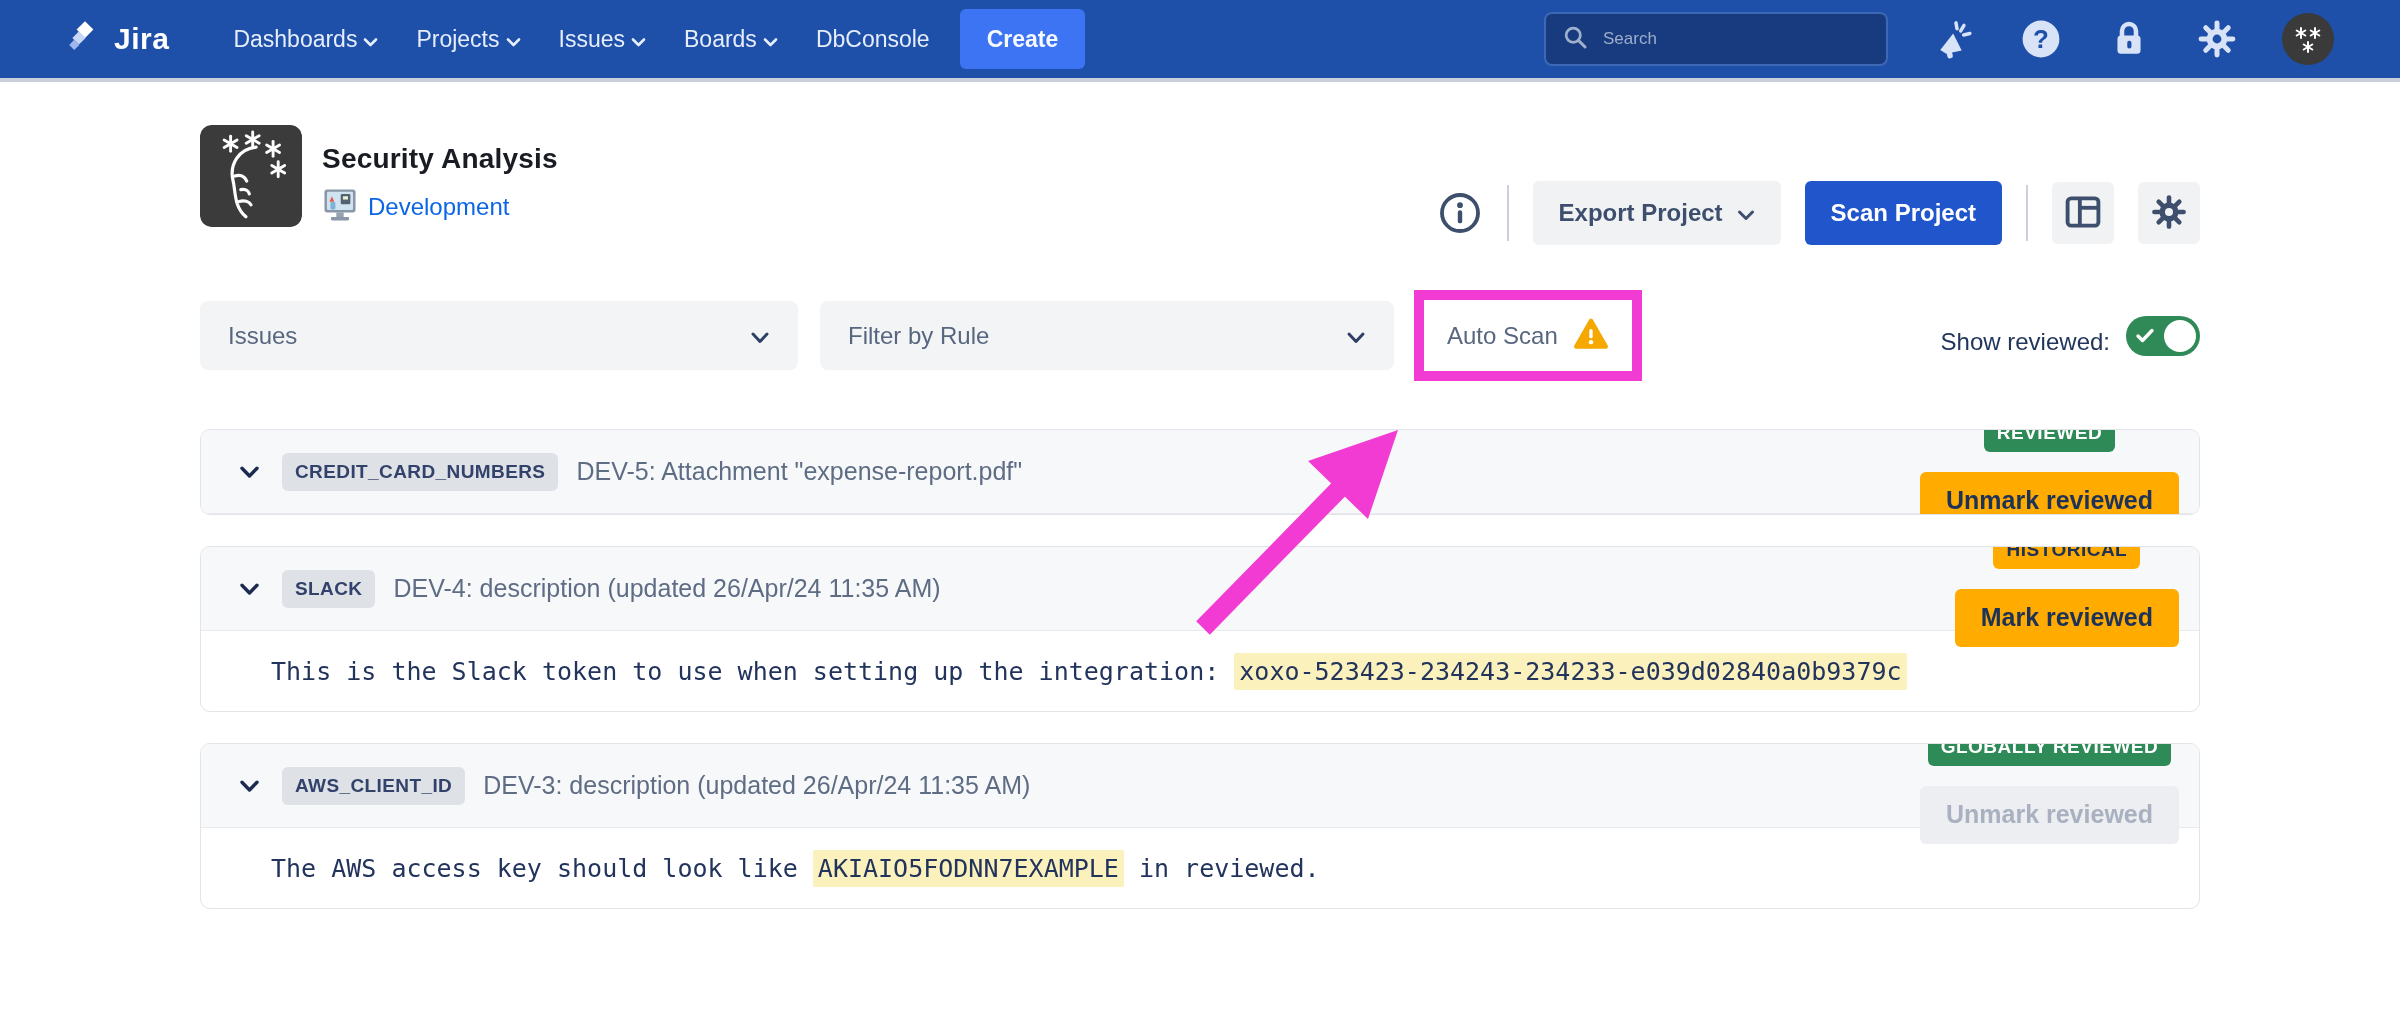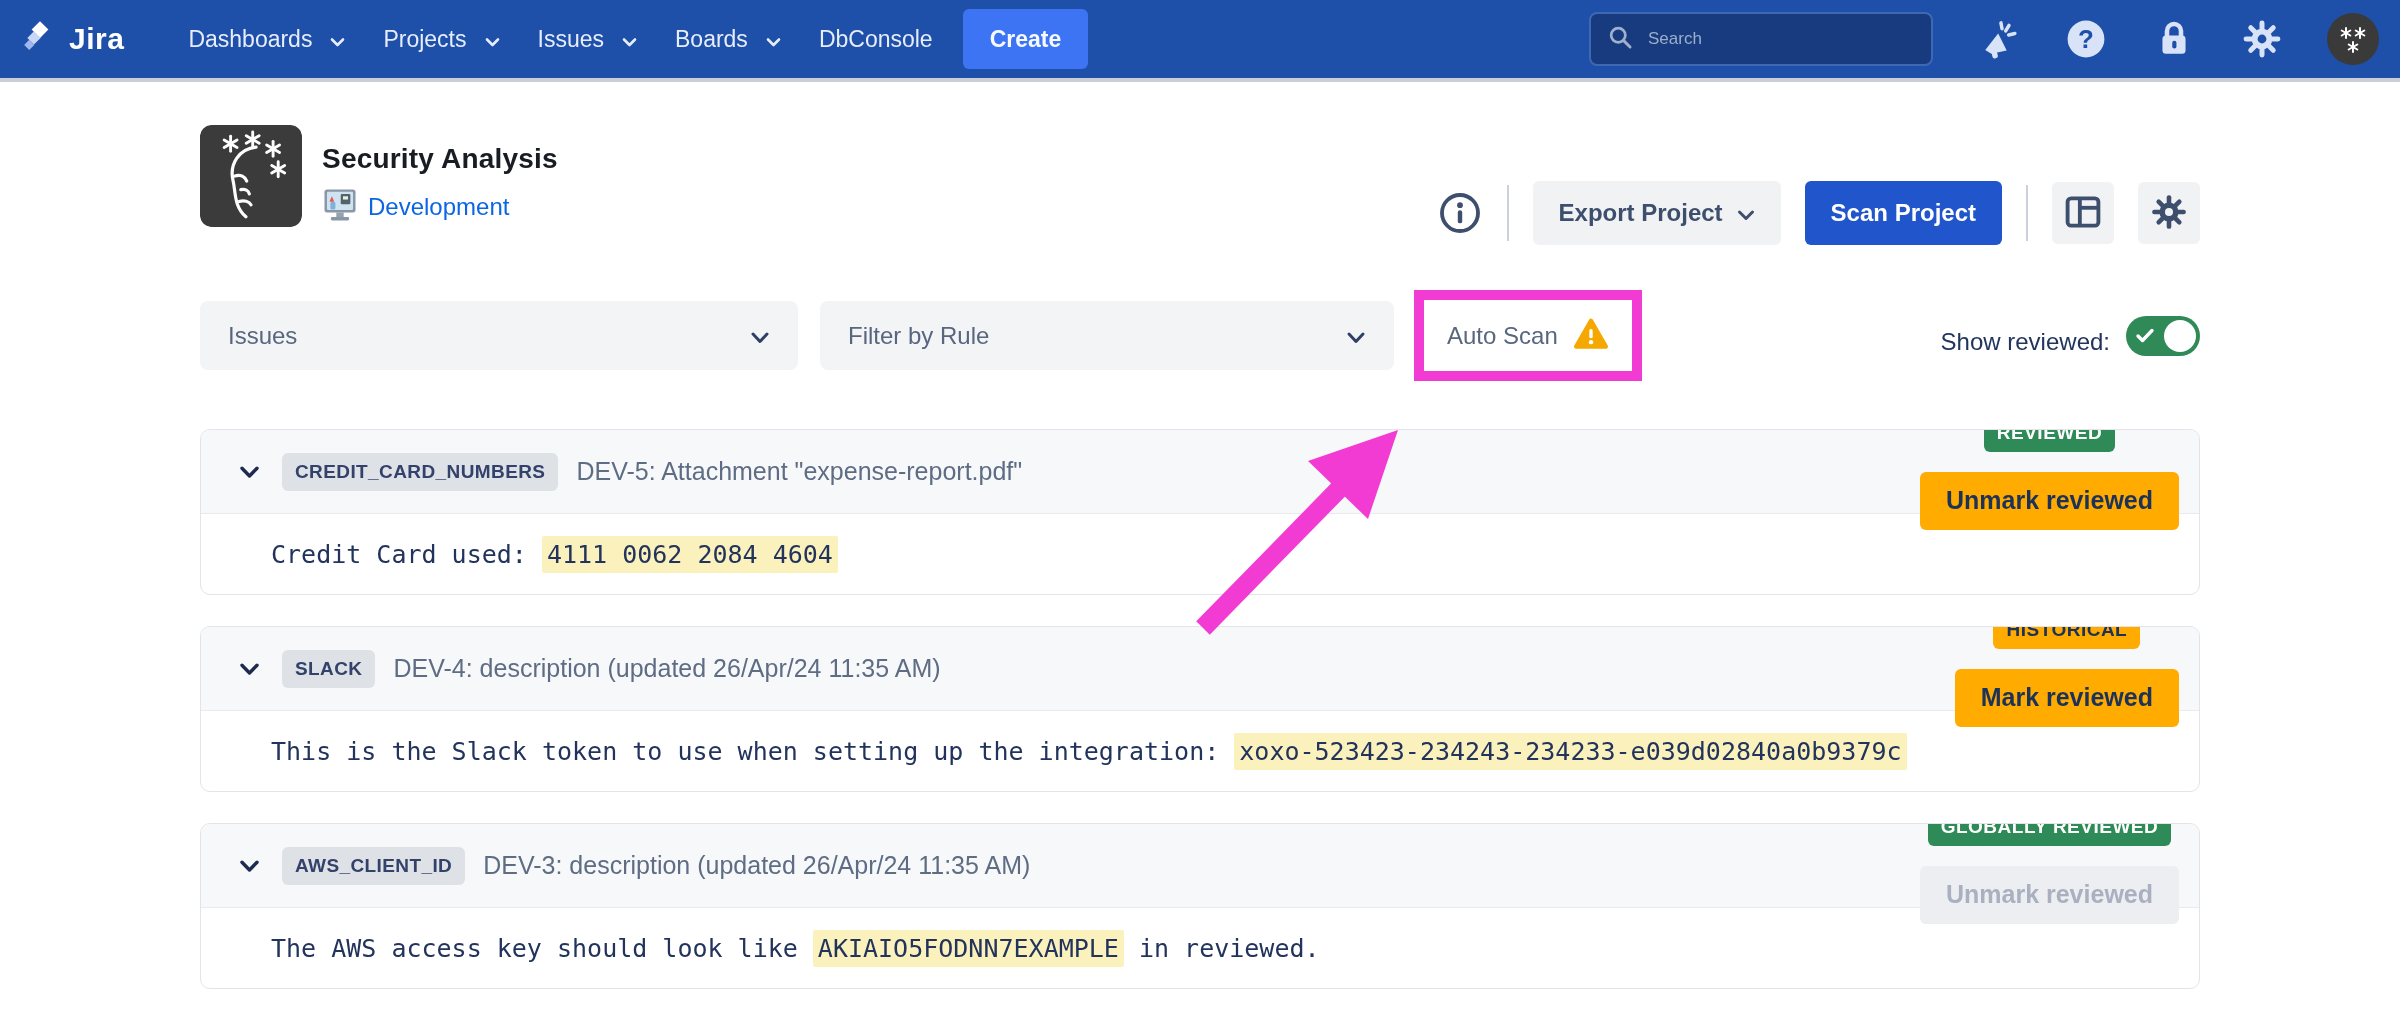--- a/index.html
+++ b/index.html
@@ -5,26 +5,26 @@
   * { margin:0; padding:0; box-sizing:border-box; }
   html,body { background:#fff; }
   .page {
     position:relative; width:2400px; height:1012px; overflow:hidden;
     background:#fff; font-family:"Liberation Sans", sans-serif;
   }
 
   
   .nav {
     height:82px; background:#1E4FA9; display:flex; align-items:center;
-    padding:0 21px; border-bottom:4px solid #C9CED8;
+    padding:0 66px; border-bottom:4px solid #C9CED8;
   }
   .brand { display:flex; align-items:center; gap:10px; margin-right:64px; }
   .brand-name { color:#fff; font-size:30px; font-weight:600; letter-spacing:.5px; }
   .nav-items { display:flex; align-items:center; gap:38px; }
-  .nav-item { display:flex; align-items:center; gap:18px; color:#E6EDFB; font-size:23px; font-weight:500; cursor:pointer; white-space:nowrap; }
+  .nav-item { display:flex; align-items:center; gap:6px; color:#E6EDFB; font-size:23px; font-weight:500; cursor:pointer; white-space:nowrap; }
   .create-btn {
     margin-left:30px; background:#3D74F4; color:#F6F9FF; font-size:23px; font-weight:600;
     padding:0 27px; height:60px; display:flex; align-items:center; border-radius:6px; border:none; cursor:pointer;
     font-family:"Liberation Sans", sans-serif;
   }
   .nav-right { margin-left:auto; display:flex; align-items:center; gap:42px; }
   .search-box {
     width:344px; height:54px; background:#173B7E; border:2px solid #3E68B4; border-radius:8px;
     display:flex; align-items:center; gap:14px; padding:0 16px;
   }
@@ -363,21 +363,20 @@
                 <polyline points="3,3.2 10.5,11 18,3.2" fill="none" stroke="#1D2B50" stroke-width="3.4" stroke-linecap="round" stroke-linejoin="round"></polyline>
               </svg>
           </button>
           <span class="rule-badge">CREDIT_CARD_NUMBERS</span>
           <span class="card-title">DEV-5: Attachment "expense-report.pdf"</span>
           <div class="card-right">
             <span class="status-badge status-green">REVIEWED</span>
             <button class="action-btn">Unmark reviewed</button>
           </div>
         </div>
-        <div class="card-content"><span>Credit Card used: </span><span class="secret-highlight">4111 0062 2084 4604</span><span></span></div>
       </div>
 
       <div class="card">
         <div class="card-header">
           <button class="expander">
             <svg width="21" height="14" viewBox="0 0 21 14">
                 <polyline points="3,3.2 10.5,11 18,3.2" fill="none" stroke="#1D2B50" stroke-width="3.4" stroke-linecap="round" stroke-linejoin="round"></polyline>
               </svg>
           </button>
           <span class="rule-badge">SLACK</span>

